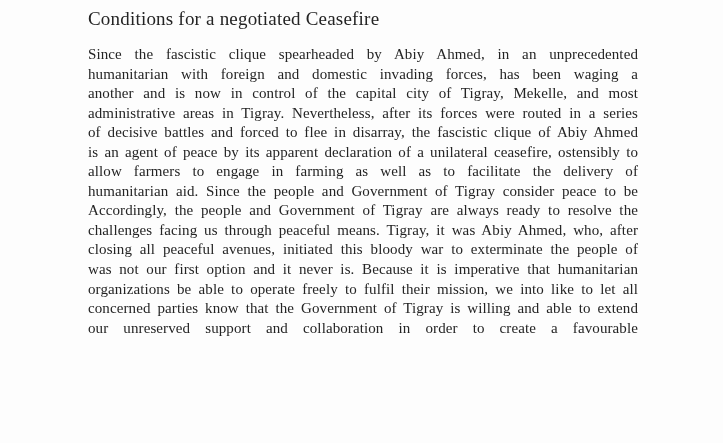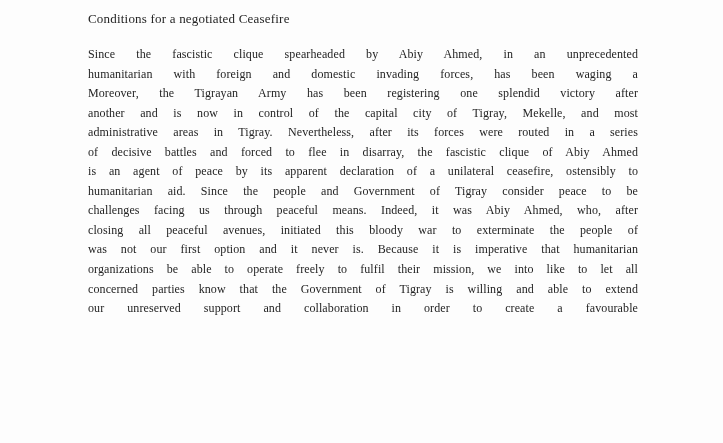--- a/index.html
+++ b/index.html
@@ -14,55 +14,56 @@
     box-sizing: border-box;
     width: 723px;
     height: 443px;
     padding: 9px 85px 0 88px;
     font-family: "Liberation Serif", "DejaVu Serif", serif;
     color: #242424;
     background: #fdfdfd;
   }
   .doc-title {
     margin: 0 0 16px 0;
-    font-size: 13px;
+    font-size: 19px;
     font-weight: normal;
     line-height: 20px;
     text-align: left;
     letter-spacing: 0.2px;
   }
   .paragraph {
     width: 550px;
   }
   .line {
-    font-size: 12px;
+    font-size: 15px;
     line-height: 19.55px;
     height: 19.55px;
     overflow: hidden;
     text-align: justify;
     text-align-last: justify;
     text-justify: inter-word;
     white-space: normal;
     letter-spacing: 0.1px;
   }
 </style>
 </head>
 <body>
 
 <div class="page">
   <h1 class="doc-title">Conditions for a negotiated Ceasefire</h1>
   <div class="paragraph">
     <div class="line">Since the fascistic clique spearheaded by Abiy Ahmed, in an unprecedented</div>
     <div class="line">humanitarian with foreign and domestic invading forces, has been waging a</div>
-    <div class="line">Moreover, the Tigrayan Army has been registering one splendid victory after</div>
     <div class="line">another and is now in control of the capital city of Tigray, Mekelle, and most</div>
     <div class="line">administrative areas in Tigray. Nevertheless, after its forces were routed in a series</div>
     <div class="line">of decisive battles and forced to flee in disarray, the fascistic clique of Abiy Ahmed</div>
     <div class="line">is an agent of peace by its apparent declaration of a unilateral ceasefire, ostensibly to</div>
+    <div class="line">allow farmers to engage in farming as well as to facilitate the delivery of</div>
     <div class="line">humanitarian aid. Since the people and Government of Tigray consider peace to be</div>
-    <div class="line">challenges facing us through peaceful means. Indeed, it was Abiy Ahmed, who, after</div>
+    <div class="line">Accordingly, the people and Government of Tigray are always ready to resolve the</div>
+    <div class="line">challenges facing us through peaceful means. Tigray, it was Abiy Ahmed, who, after</div>
     <div class="line">closing all peaceful avenues, initiated this bloody war to exterminate the people of</div>
     <div class="line">was not our first option and it never is. Because it is imperative that humanitarian</div>
     <div class="line">organizations be able to operate freely to fulfil their mission, we into like to let all</div>
     <div class="line">concerned parties know that the Government of Tigray is willing and able to extend</div>
     <div class="line">our unreserved support and collaboration in order to create a favourable</div>
   </div>
 </div>
 
 </body></html>

